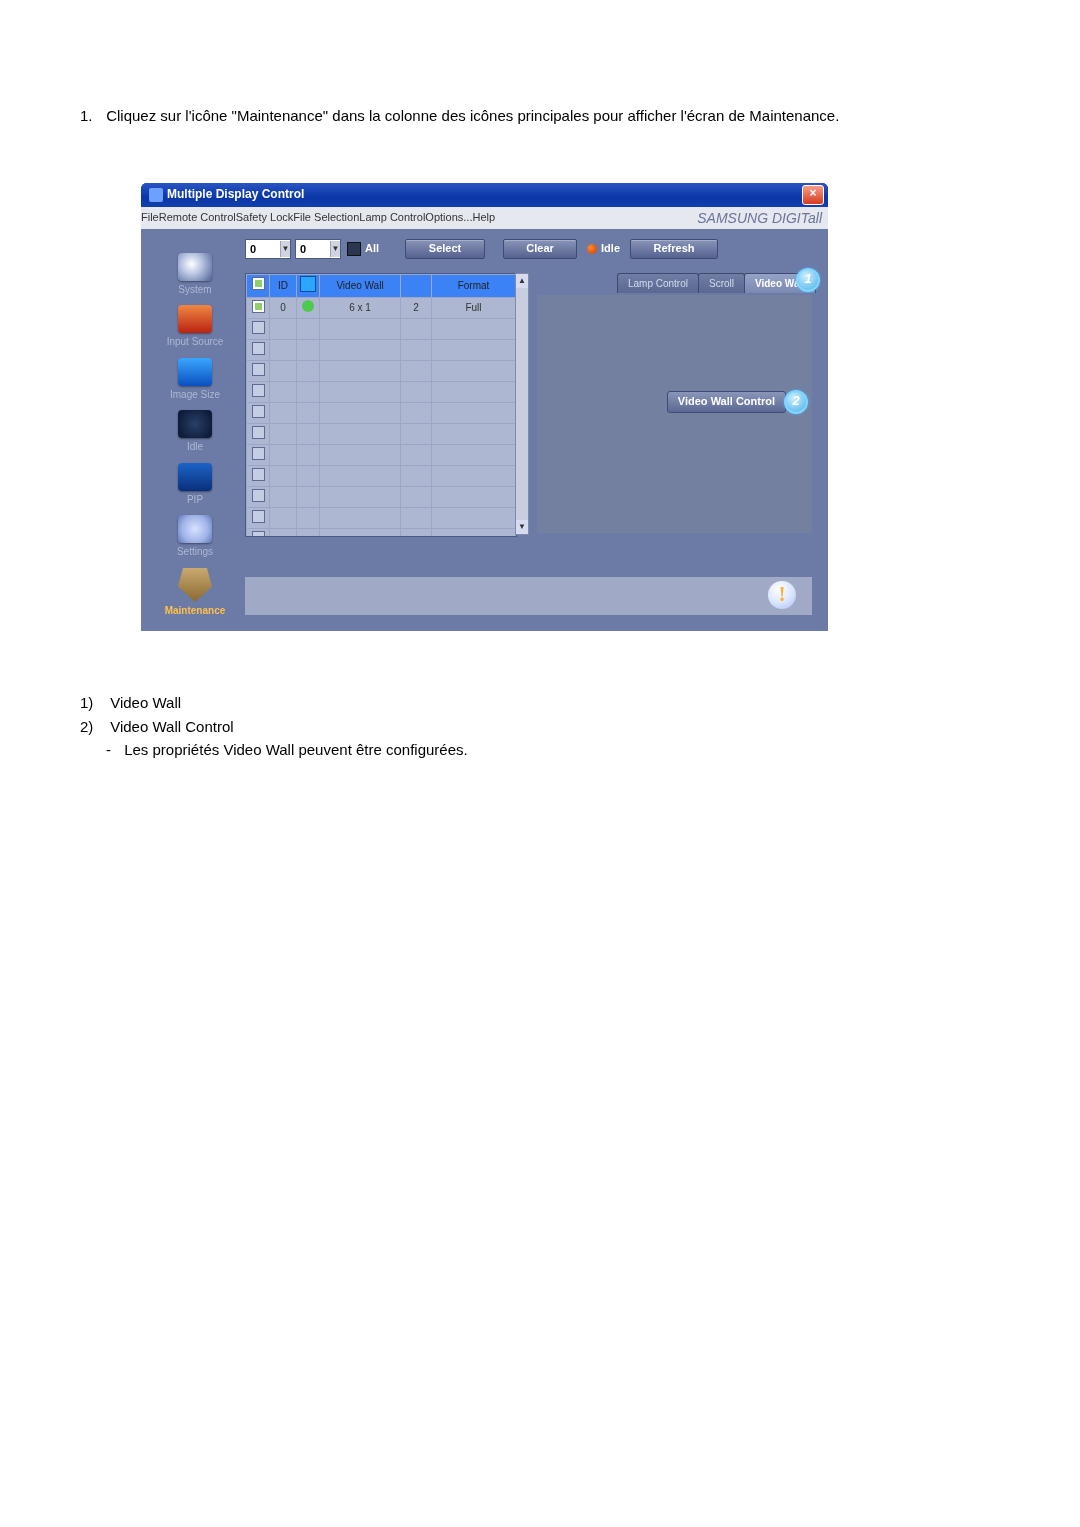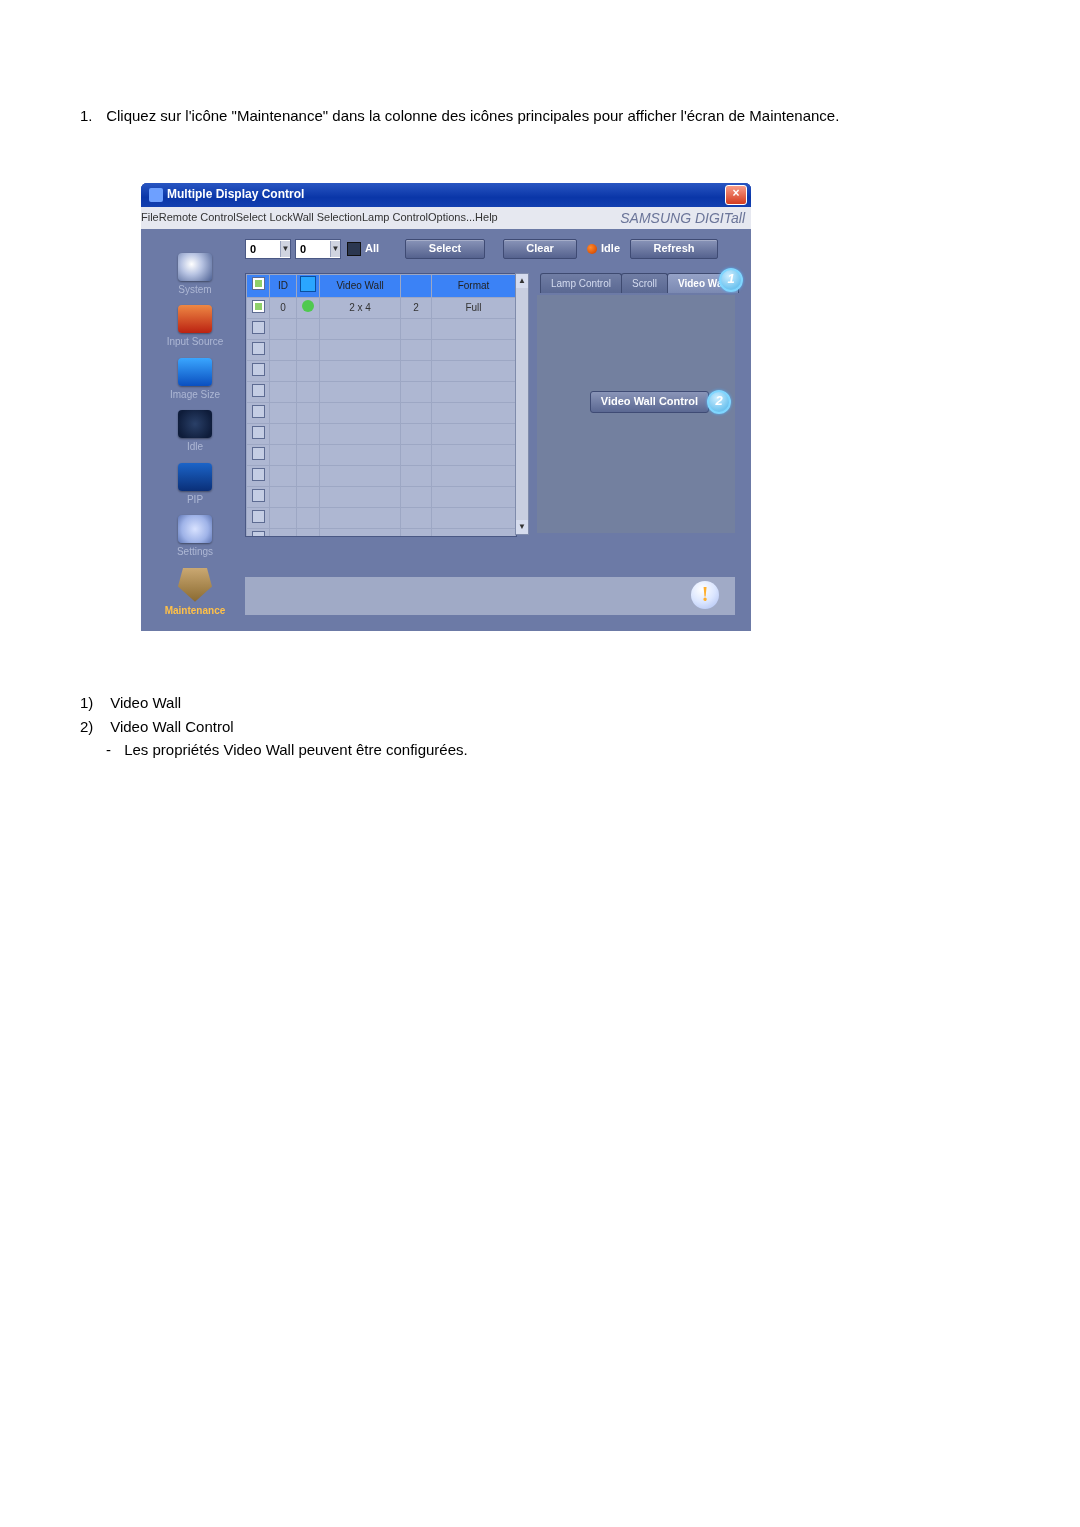--- a/index.html
+++ b/index.html
@@ -29,21 +29,21 @@
   .screenshot {
     width: 610px;
     height: 448px;
     margin: 55px auto 60px 60px;
     border: 1px solid rgba(255,255,255,0);
     position: relative;
     font-family: "Segoe UI", Tahoma, sans-serif;
   }
   
   .win {
-    width: 610px;
+    width: 687px;
     height: 448px;
     background: linear-gradient(#0a2a7a 0%, #0a2a7a 100%);
     border-radius: 6px 6px 0 0;
     box-shadow: 0 0 0 1px #3a5bbf inset;
     position: relative;
     overflow: hidden;
   }
   .titlebar {
     height: 24px;
     background: linear-gradient(#2956c2, #0a36a8 60%, #123fb0);
@@ -267,22 +267,22 @@
 
       <div class="titlebar">
         <span class="title-icon"></span>
         <span>Multiple Display Control</span>
         <span class="close-btn">×</span>
       </div>
 
       <div class="menubar">
         <span>File</span>
         <span>Remote Control</span>
-        <span>Select Lock</span>
-        <span>Wall Selection</span>
+        <span>Safety Lock</span>
+        <span>File Selection</span>
         <span>Lamp Control</span>
         <span>Options...</span>
         <span>Help</span>
         <span class="brand">SAMSUNG DIGITall</span>
       </div>
 
       <div class="body">
 
         <div class="sidebar">
           <div class="side-item">
@@ -356,21 +356,21 @@
                 <th style="width:24px">ID</th>
                 <th class="dotcell"><span class="statusicon"></span></th>
                 <th style="width:78px">Video Wall</th>
                 <th style="width:28px"></th>
                 <th>Format</th>
               </tr>
               <tr>
                 <td class="chkcell"><span class="chkbox on"></span></td>
                 <td>0</td>
                 <td class="dotcell"><span class="gdot"></span></td>
-                <td>2 x 4</td>
+                <td>6 x 1</td>
                 <td>2</td>
                 <td>Full</td>
               </tr>
 
               <tr>
                     <td class="chkcell"><span class="chkbox"></span></td>
                     <td></td>
                     <td></td>
                     <td></td>
                     <td></td>

